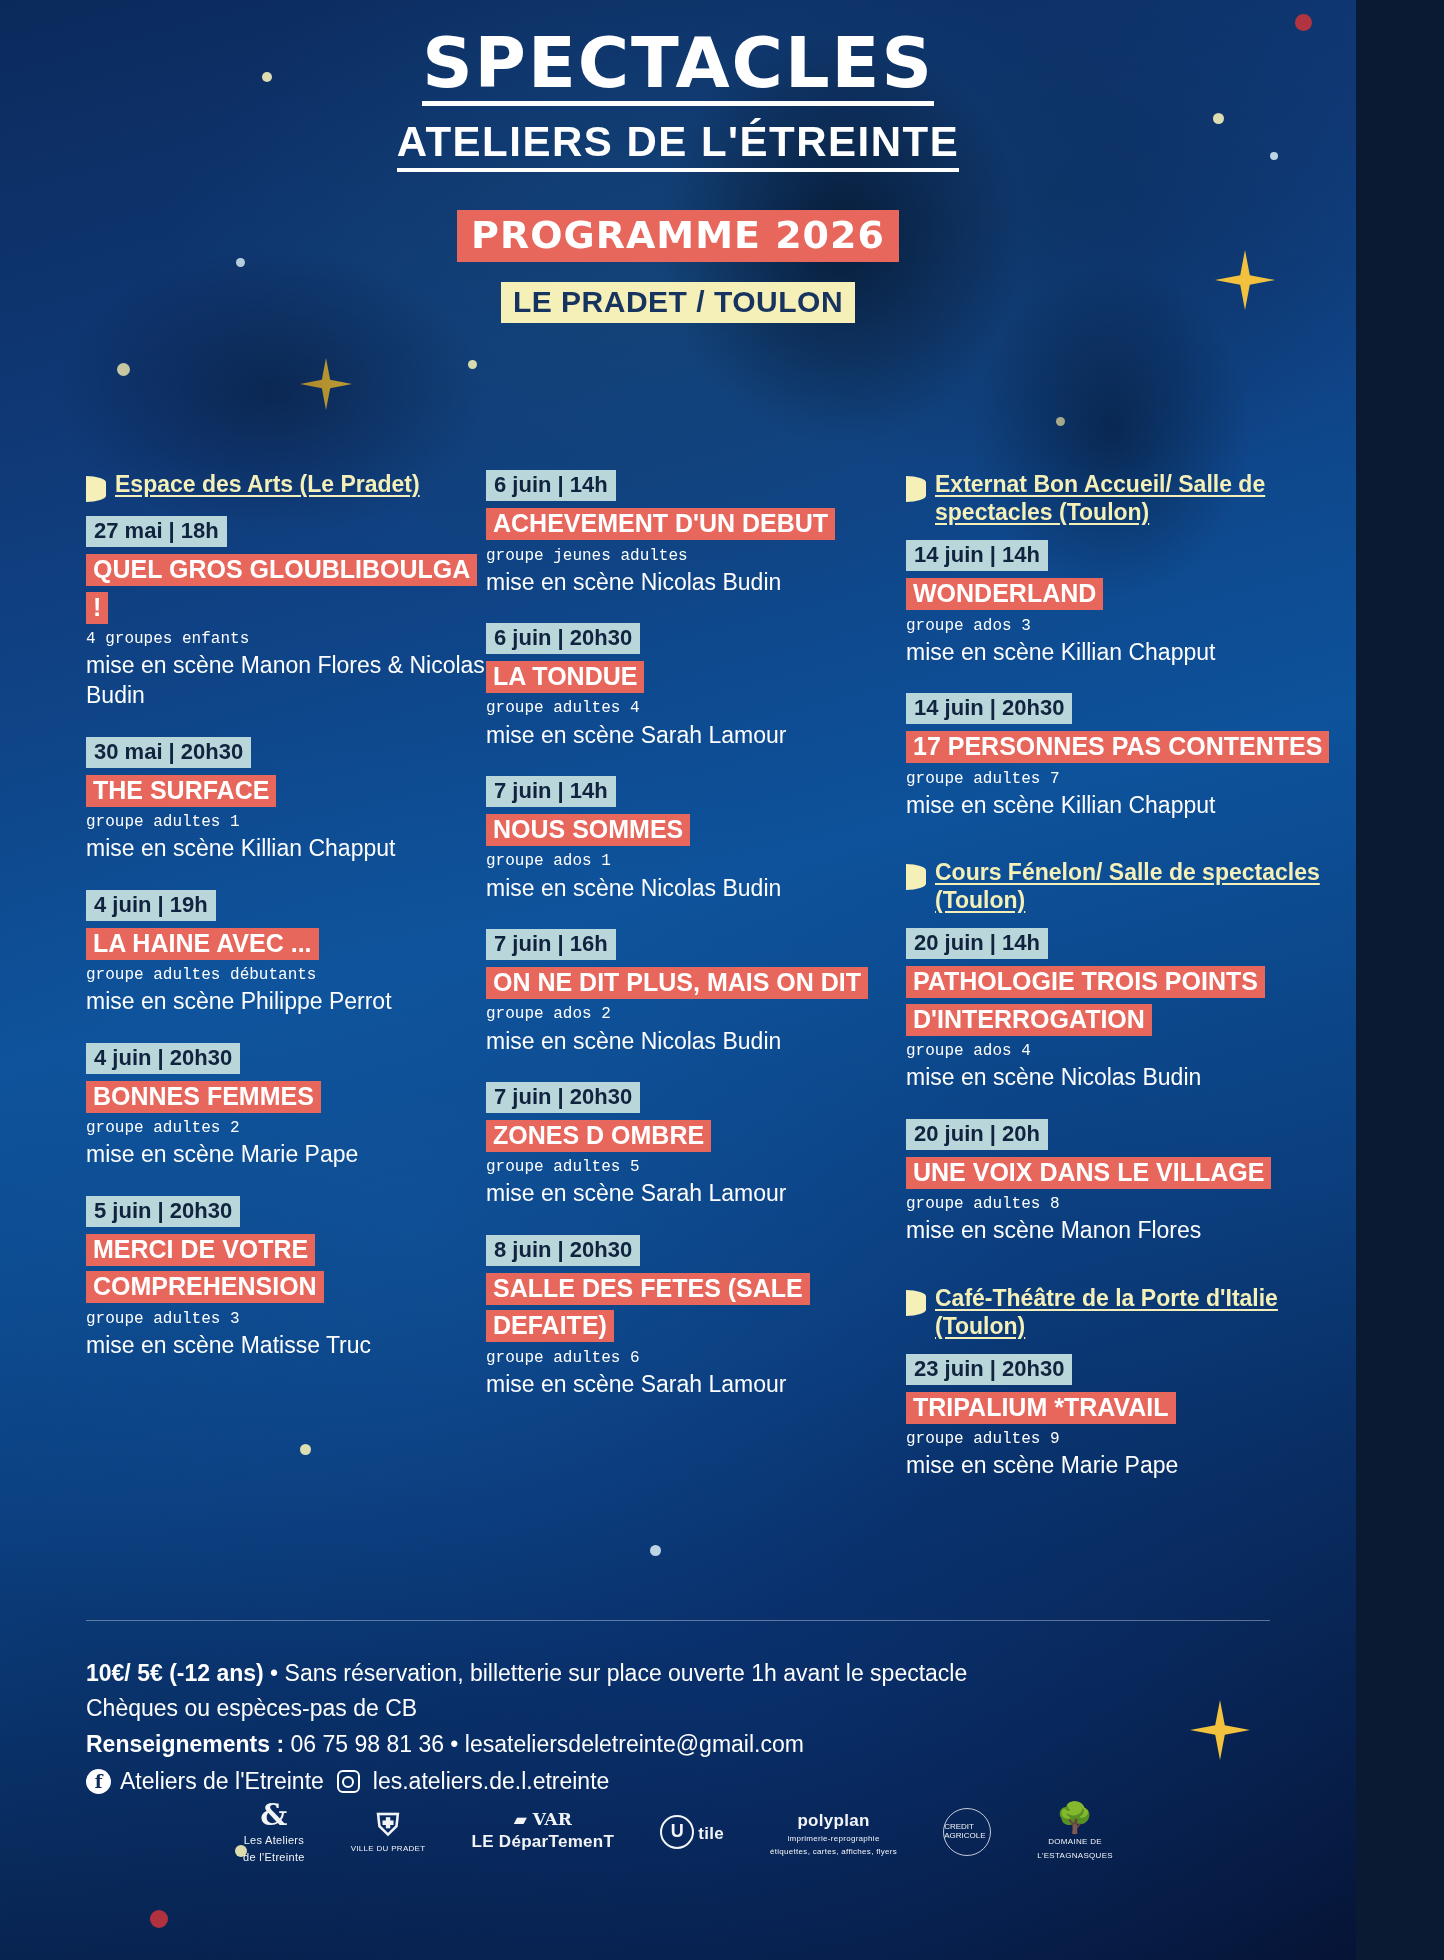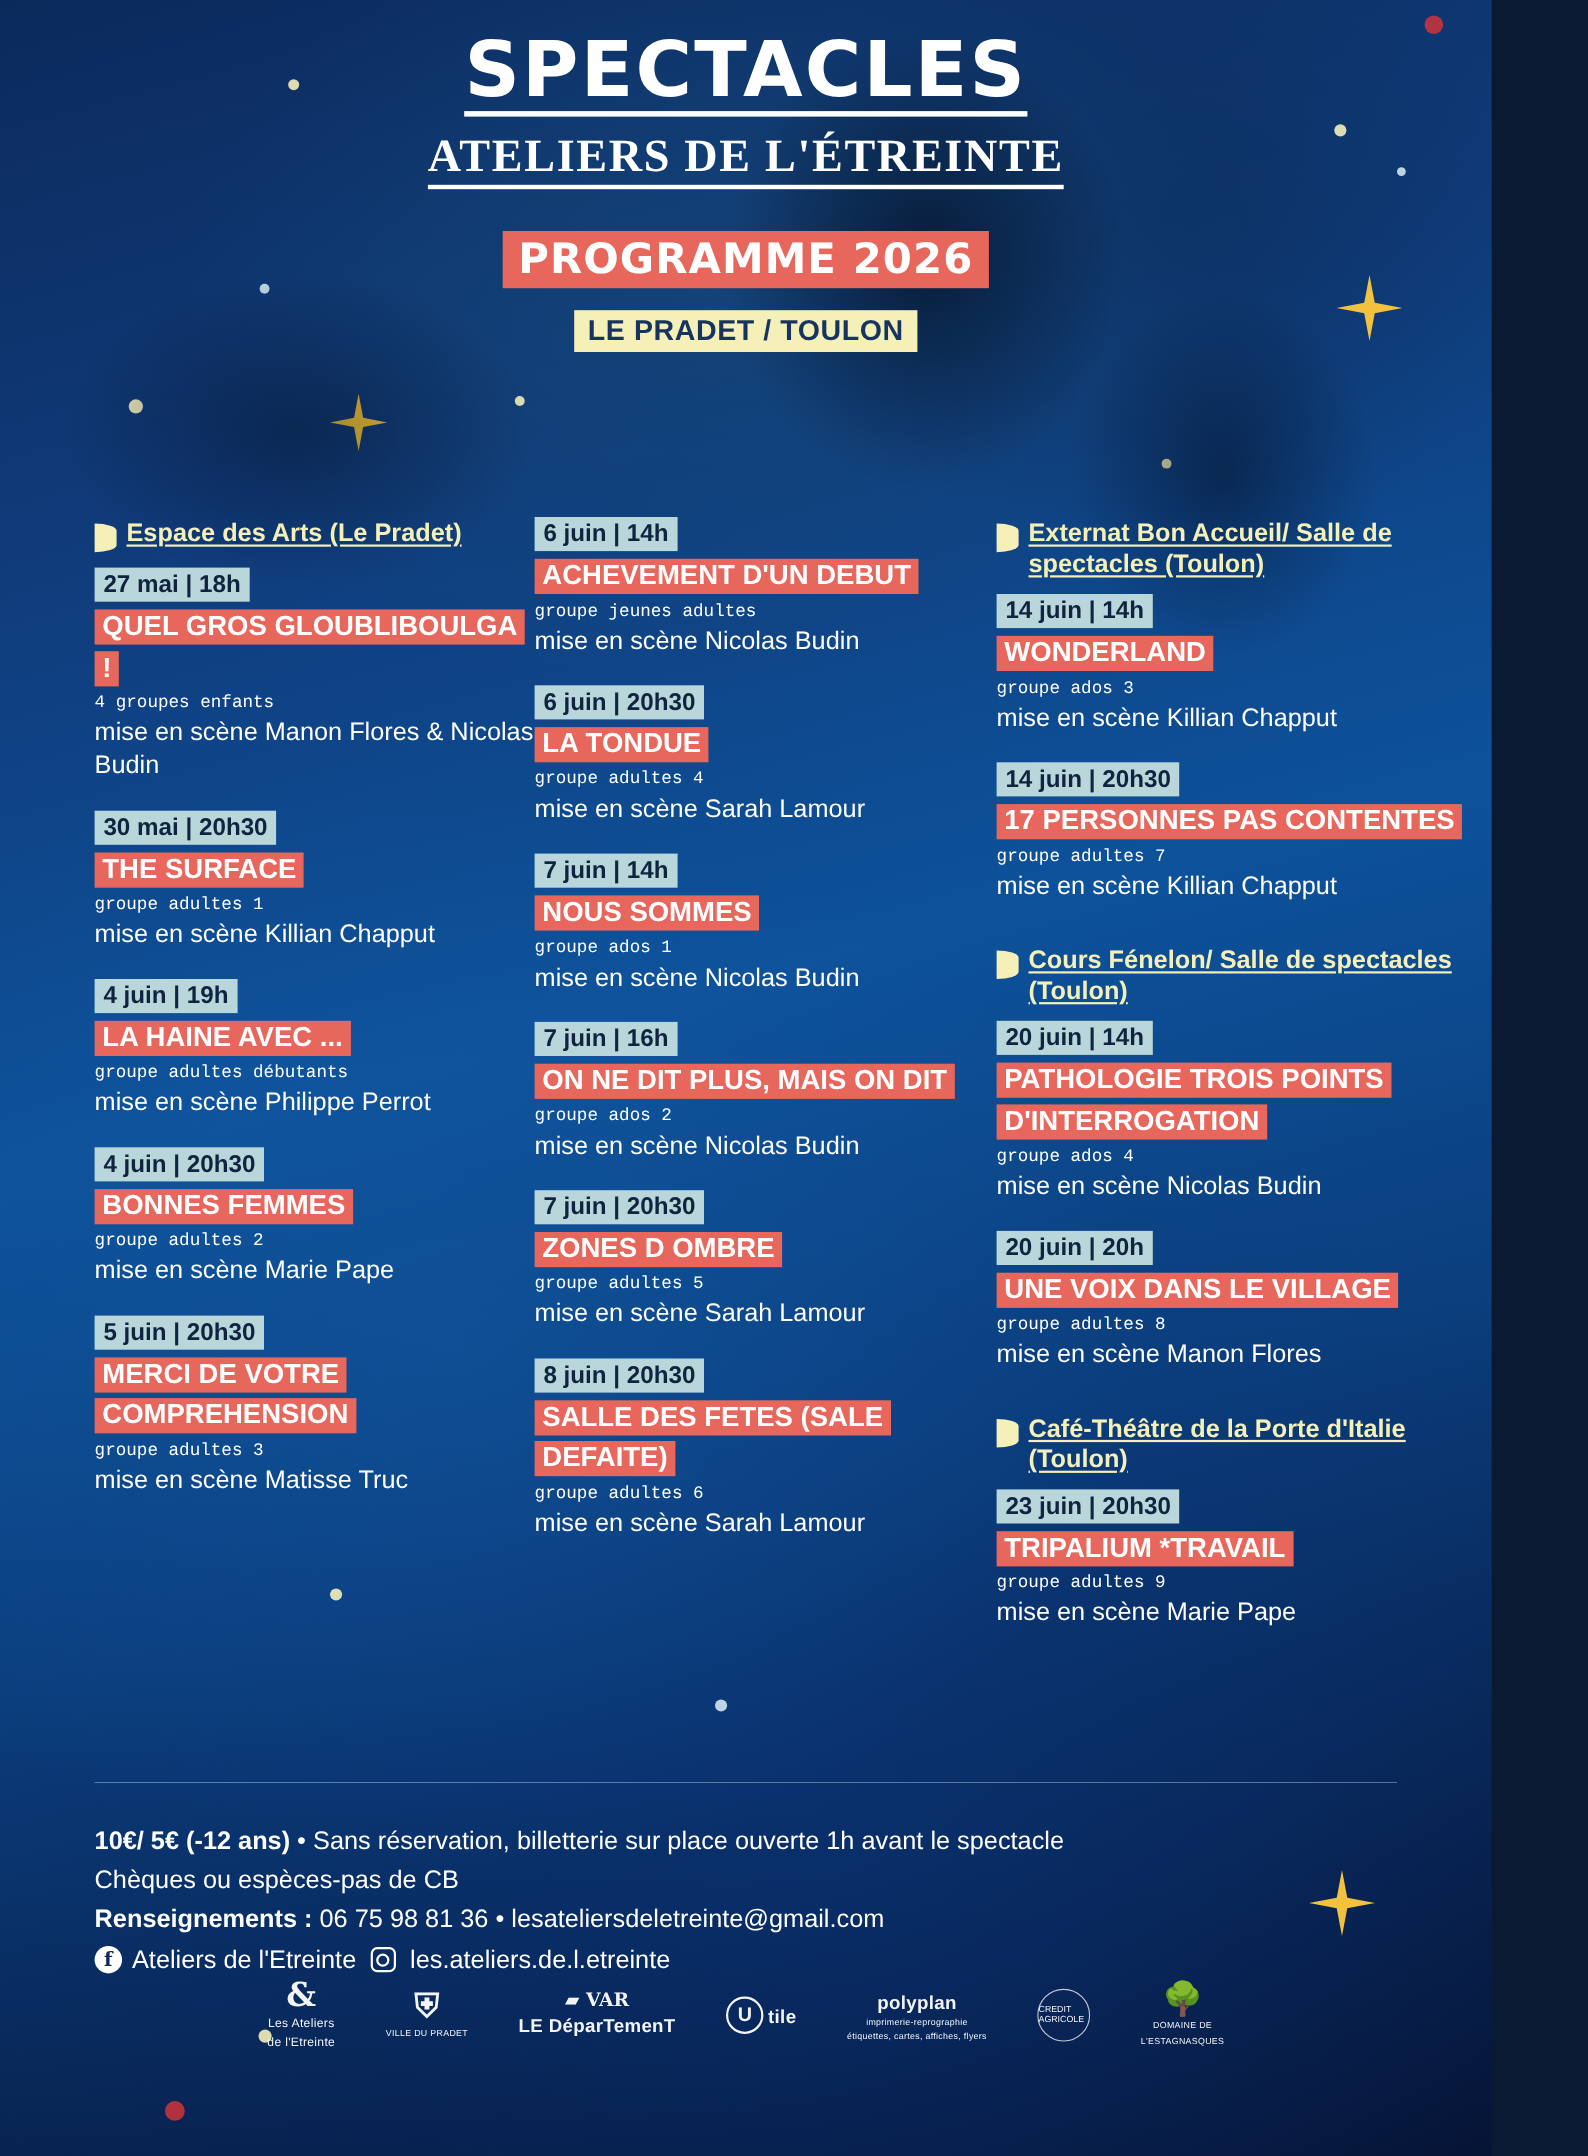--- a/index.html
+++ b/index.html
@@ -52,39 +52,39 @@
     font-family: "DejaVu Sans", sans-serif;
   }
   .title-sub {
     margin-top: 12px;
     font-size: 42px;
     font-weight: 700;
     letter-spacing: 1.5px;
     display: inline-block;
     border-bottom: 4px solid #ffffff;
     padding-bottom: 2px;
-    font-family: Liberation Serif, serif;
+    font-family: Liberation Sans, sans-serif;
   }
   .programme {
     margin-top: 38px;
     display: inline-block;
     background: #e8675d;
     color: #ffffff;
     font-size: 38px;
     font-weight: 700;
     padding: 3px 14px 5px;
     letter-spacing: 1px;
     font-family: "DejaVu Sans", sans-serif;
   }
   .places {
     margin-top: 20px;
     display: inline-block;
     background: #f5f0b8;
     color: #16345f;
-    font-size: 26px;
+    font-size: 30px;
     font-weight: 700;
     padding: 3px 12px 4px;
     letter-spacing: 0.5px;
   }
 
   
   .columns {
     position: absolute;
     top: 470px;
     left: 86px;

